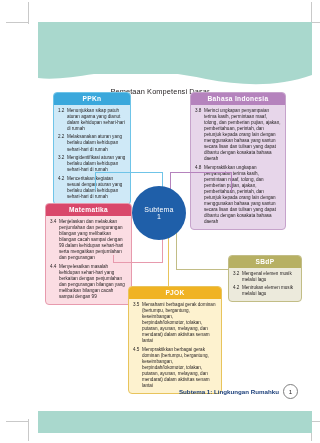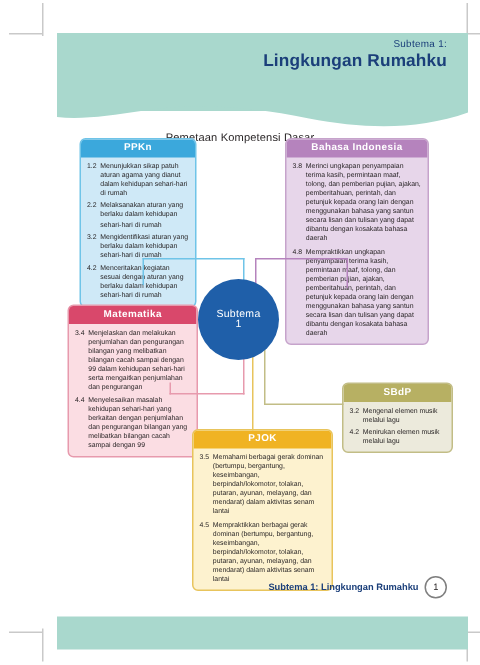--- a/index.html
+++ b/index.html
@@ -109,24 +109,20 @@
   <div class="crop v" style="left:28px;top:419px;"></div>
   <div class="crop h" style="left:312px;top:421px;"></div>
   <div class="crop v" style="left:311px;top:419px;"></div>
 
   <div class="banner"></div>
   <div class="banner-wave">
     <svg width="274" height="22" viewBox="0 0 274 22" preserveAspectRatio="none">
       <path d="M0,0 L274,0 L274,9 C240,21 205,20 168,13 C128,5 92,2 56,8 C36,11 16,14 0,12 Z" fill="#a9d8cd"></path>
     </svg>
   </div>
-  <div class="banner-txt">
-    <div class="banner-sub">Subtema 1:</div>
-    <div class="banner-title">Lingkungan Rumahku</div>
-  </div>
 
   <div class="pemetaan">Pemetaan Kompetensi Dasar</div>
 
   <div class="conn v" style="left:95px;top:172px;height:18px;background:#6fc4e8;"></div>
   <div class="conn h" style="left:95px;top:172px;width:68px;background:#6fc4e8;"></div>
   <div class="conn v" style="left:162px;top:172px;height:30px;background:#6fc4e8;"></div>
 
   <div class="conn h" style="left:170px;top:172px;width:62px;background:#b583bd;"></div>
   <div class="conn v" style="left:231px;top:172px;height:20px;background:#b583bd;"></div>
   <div class="conn v" style="left:170px;top:172px;height:30px;background:#b583bd;"></div>

